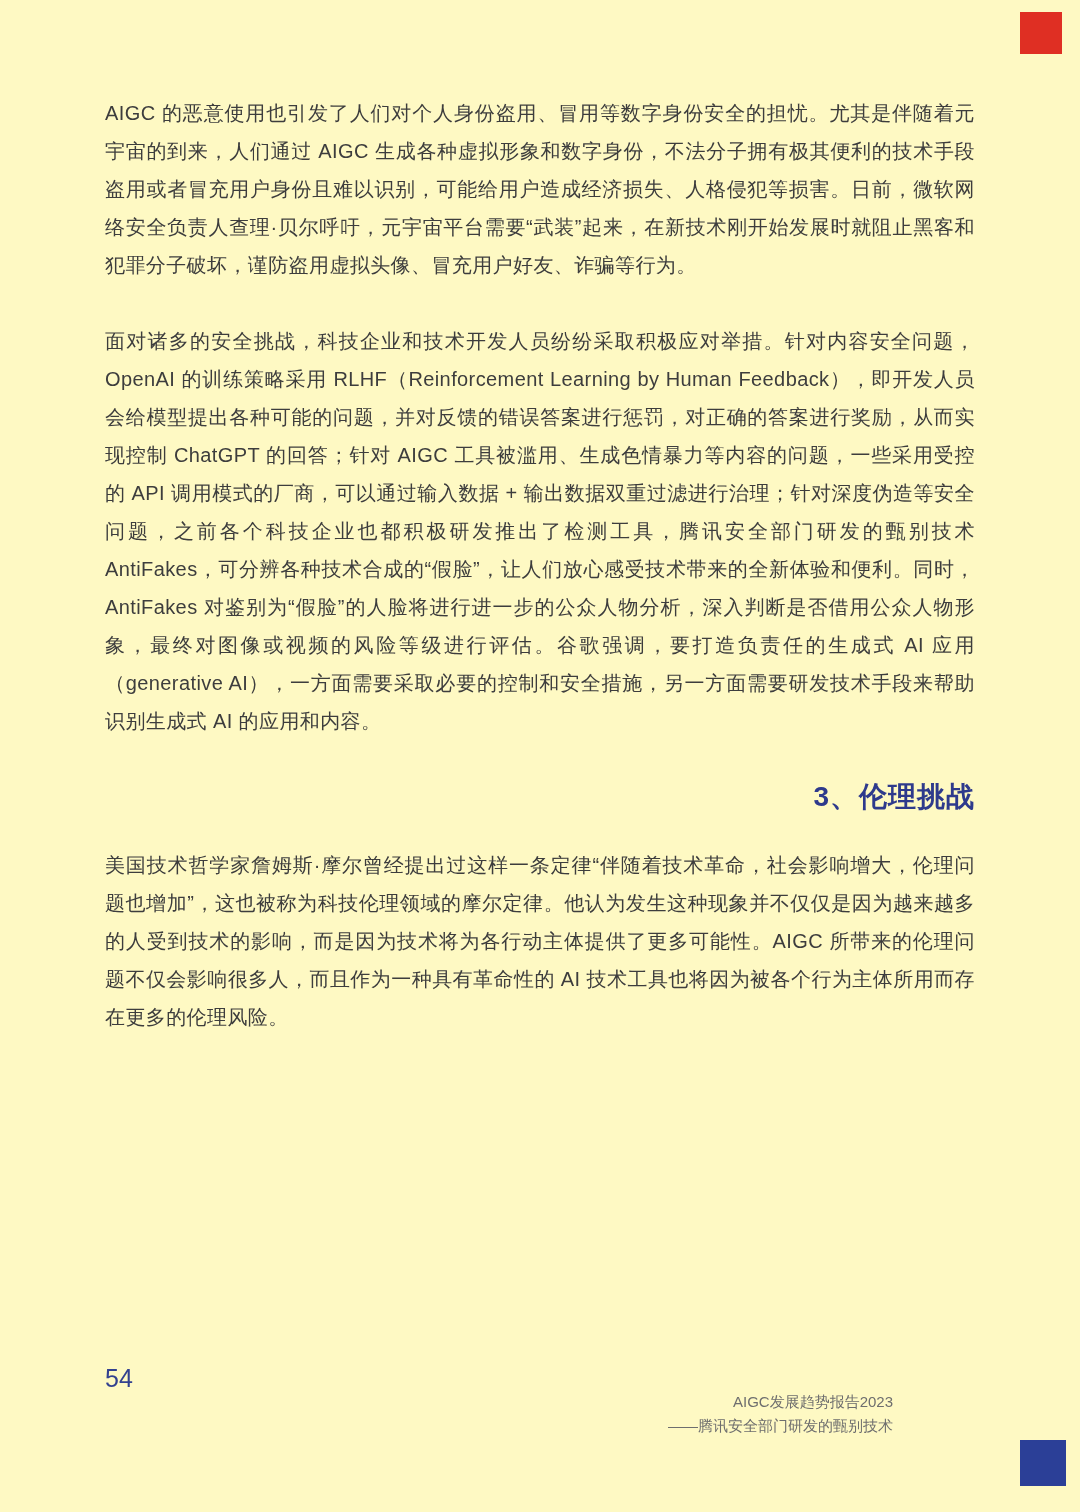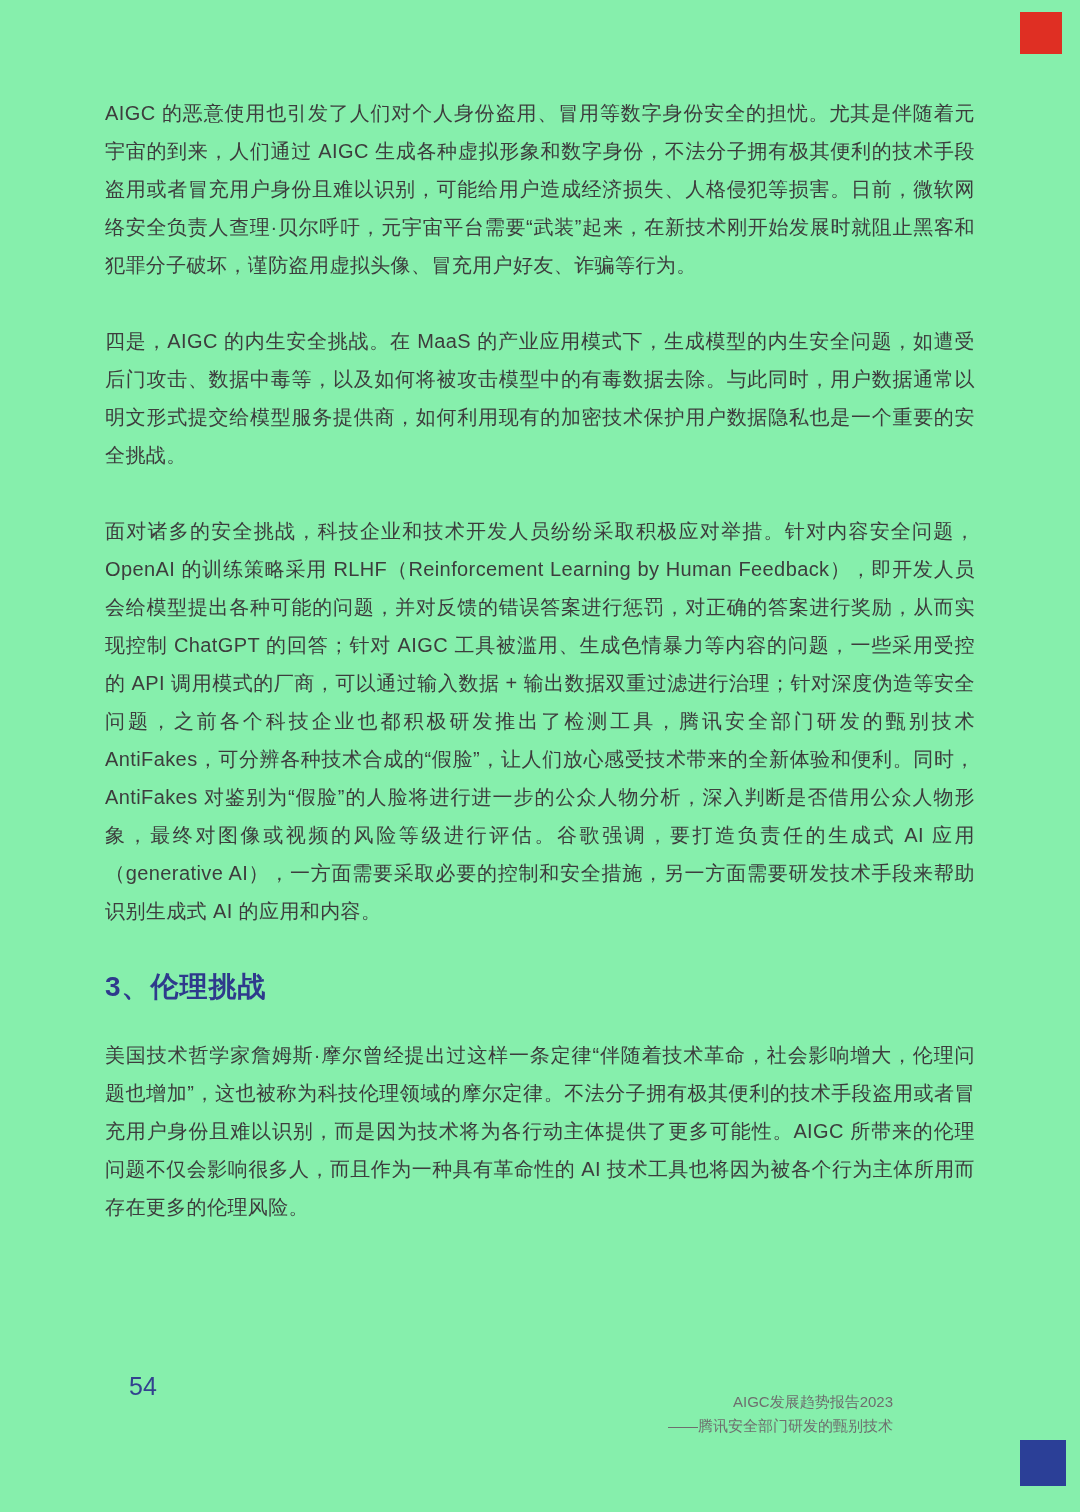--- a/index.html
+++ b/index.html
@@ -3,21 +3,21 @@
 <meta charset="utf-8">
 <style>
   * { margin: 0; padding: 0; box-sizing: border-box; }
   html, body { background: #ffffff; }
   body { font-family: "Liberation Sans", "DejaVu Sans", sans-serif; }
 
   .page {
     position: relative;
     width: 1080px;
     height: 1512px;
-    background: #86efac;
+    background: #fef9c3;
     overflow: hidden;
     margin: 0 auto;
   }
 
   .corner-square {
     position: absolute;
     display: block;
   }
   .corner-square.red {
     top: 12px;
@@ -52,37 +52,36 @@
   }
   .body-par:last-child { margin-bottom: 0; }
 
   .section-heading {
     font-size: 28px;
     font-weight: bold;
     color: #2e3a8c;
     letter-spacing: 1px;
     margin-top: 18px;
     margin-bottom: 30px;
-    text-align: left;
+    text-align: right;
   }
 
   .footer {
     position: absolute;
     left: 105px;
     right: 105px;
     top: 1364px;
     height: 70px;
   }
   .page-number {
     position: absolute;
     left: 0;
-    top: 8px;
+    top: 0;
     font-size: 25px;
     color: #33418f;
-    margin-left: 24px;
   }
   .footer-right {
     position: absolute;
     right: 82px;
     top: 4px;
     text-align: right;
     color: #6e6e6e;
     font-size: 15px;
     line-height: 24px;
     margin-top: 22px;
@@ -93,27 +92,26 @@
 
 <div class="page">
 
   <span class="corner-square red"></span>
   <span class="corner-square blue"></span>
 
   <div class="content">
 
     <p class="body-par">AIGC 的恶意使用也引发了人们对个人身份盗用、冒用等数字身份安全的担忧。尤其是伴随着元宇宙的到来，人们通过 AIGC 生成各种虚拟形象和数字身份，不法分子拥有极其便利的技术手段盗用或者冒充用户身份且难以识别，可能给用户造成经济损失、人格侵犯等损害。日前，微软网络安全负责人查理·贝尔呼吁，元宇宙平台需要“武装”起来，在新技术刚开始发展时就阻止黑客和犯罪分子破坏，谨防盗用虚拟头像、冒充用户好友、诈骗等行为。</p>
 
-    <p class="body-par">四是，AIGC 的内生安全挑战。在 MaaS 的产业应用模式下，生成模型的内生安全问题，如遭受后门攻击、数据中毒等，以及如何将被攻击模型中的有毒数据去除。与此同时，用户数据通常以明文形式提交给模型服务提供商，如何利用现有的加密技术保护用户数据隐私也是一个重要的安全挑战。</p>
 
     <p class="body-par">面对诸多的安全挑战，科技企业和技术开发人员纷纷采取积极应对举措。针对内容安全问题，OpenAI 的训练策略采用 RLHF（Reinforcement Learning by Human Feedback），即开发人员会给模型提出各种可能的问题，并对反馈的错误答案进行惩罚，对正确的答案进行奖励，从而实现控制 ChatGPT 的回答；针对 AIGC 工具被滥用、生成色情暴力等内容的问题，一些采用受控的 API 调用模式的厂商，可以通过输入数据 + 输出数据双重过滤进行治理；针对深度伪造等安全问题，之前各个科技企业也都积极研发推出了检测工具，腾讯安全部门研发的甄别技术 AntiFakes，可分辨各种技术合成的“假脸”，让人们放心感受技术带来的全新体验和便利。同时，AntiFakes 对鉴别为“假脸”的人脸将进行进一步的公众人物分析，深入判断是否借用公众人物形象，最终对图像或视频的风险等级进行评估。谷歌强调，要打造负责任的生成式 AI 应用（generative AI），一方面需要采取必要的控制和安全措施，另一方面需要研发技术手段来帮助识别生成式 AI 的应用和内容。</p>
 
     <h2 class="section-heading">3、伦理挑战</h2>
 
-    <p class="body-par">美国技术哲学家詹姆斯·摩尔曾经提出过这样一条定律“伴随着技术革命，社会影响增大，伦理问题也增加”，这也被称为科技伦理领域的摩尔定律。不法分子拥有极其便利的技术手段盗用或者冒充用户身份且难以识别，而是因为技术将为各行动主体提供了更多可能性。AIGC 所带来的伦理问题不仅会影响很多人，而且作为一种具有革命性的 AI 技术工具也将因为被各个行为主体所用而存在更多的伦理风险。</p>
+    <p class="body-par">美国技术哲学家詹姆斯·摩尔曾经提出过这样一条定律“伴随着技术革命，社会影响增大，伦理问题也增加”，这也被称为科技伦理领域的摩尔定律。他认为发生这种现象并不仅仅是因为越来越多的人受到技术的影响，而是因为技术将为各行动主体提供了更多可能性。AIGC 所带来的伦理问题不仅会影响很多人，而且作为一种具有革命性的 AI 技术工具也将因为被各个行为主体所用而存在更多的伦理风险。</p>
 
   </div>
 
   <div class="footer">
     <div class="page-number">54</div>
     <div class="footer-right">
       <div>AIGC发展趋势报告2023</div>
       <div>——腾讯安全部门研发的甄别技术</div>
     </div>
   </div>

